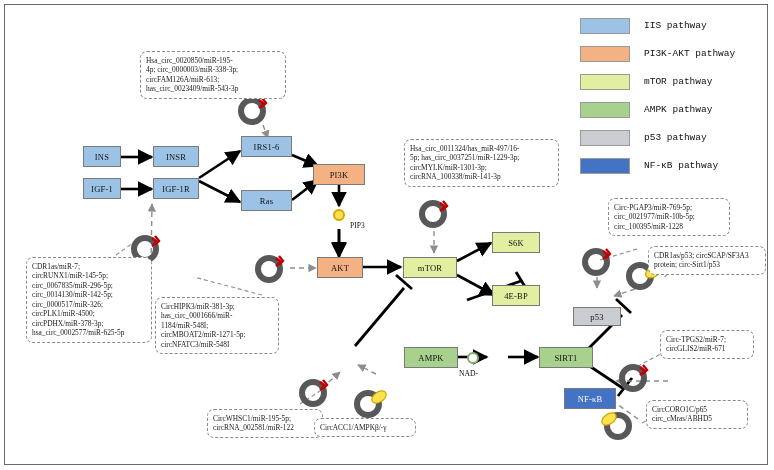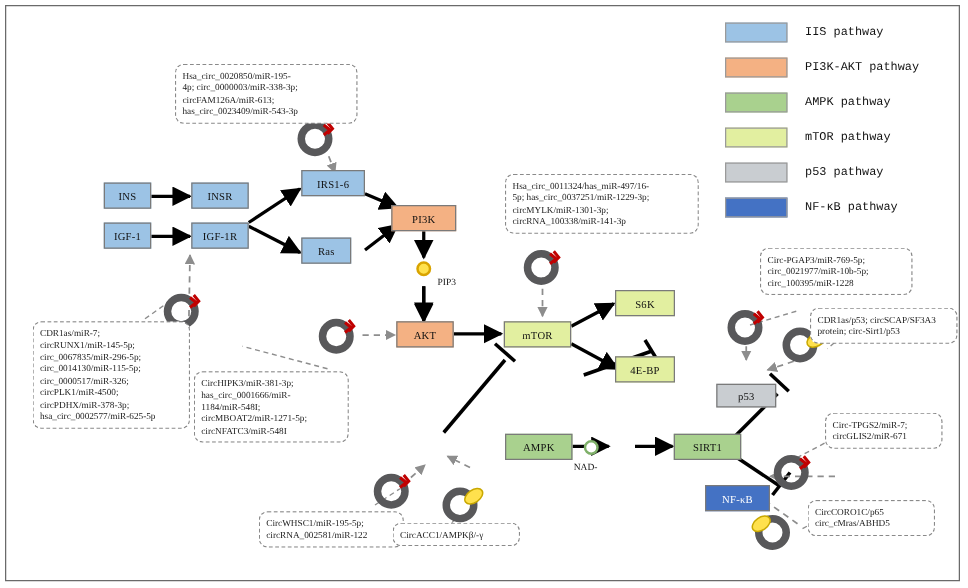--- a/index.html
+++ b/index.html
@@ -115,21 +115,21 @@
   </div>
   <div class="node n-iis" style="left:83px;top:178px;width:38px;height:21px;">
     <span>IGF-1</span>
   </div>
   <div class="node n-iis" style="left:153px;top:178px;width:46px;height:21px;">
     <span>IGF-1R</span>
   </div>
   <div class="node n-iis" style="left:241px;top:136px;width:51px;height:21px;">
     <span>IRS1-6</span>
   </div>
-  <div class="node n-iis" style="left:241px;top:190px;width:40px;height:21px;">
+  <div class="node n-iis" style="left:241px;top:190px;width:51px;height:21px;">
     <span>Ras</span>
   </div>
   <div class="node n-pi3k" style="left:313px;top:164px;width:52px;height:21px;">
     <span>PI3K</span>
   </div>
   <div class="node n-pi3k" style="left:317px;top:257px;width:46px;height:21px;">
     <span>AKT</span>
   </div>
   <div class="node n-mtor" style="left:403px;top:257px;width:54px;height:21px;">
     <span>mTOR</span>
@@ -231,21 +231,21 @@
     <span>Hsa_circ_0011324/has_miR-497/16-</span>
     <span>5p; has_circ_0037251/miR-1229-3p;</span>
     <span>circMYLK/miR-1301-3p;</span>
     <span>circRNA_100338/miR-141-3p</span>
   </div>
 
   <div class="tbox" style="left:26px;top:257px;width:126px;">
     <span>CDR1as/miR-7;</span>
     <span>circRUNX1/miR-145-5p;</span>
     <span>circ_0067835/miR-296-5p;</span>
-    <span>circ_0014130/miR-115-5p;</span>
+    <span>circ_0014130/miR-142-5p;</span>
     <span>circ_0000517/miR-326;</span>
     <span>circPLK1/miR-4500;</span>
     <span>circPDHX/miR-378-3p;</span>
     <span>hsa_circ_0002577/miR-625-5p</span>
   </div>
 
   <div class="tbox" style="left:155px;top:297px;width:124px;">
     <span>CircHIPK3/miR-381-3p;</span>
     <span>has_circ_0001666/miR-</span>
     <span>1184/miR-548I;</span>
@@ -286,28 +286,28 @@
   <div class="legend">
     <div class="legend-row">
       <div class="sw" style="background:#9cc3e5;"></div>
       <div class="legend-label">IIS pathway</div>
     </div>
     <div class="legend-row">
       <div class="sw" style="background:#f4b183;"></div>
       <div class="legend-label">PI3K-AKT pathway</div>
     </div>
     <div class="legend-row">
+      <div class="sw" style="background:#e2efa0;"></div>
+      <div class="legend-label">mTOR pathway</div>
+    </div>
+    <div class="legend-row">
       <div class="sw" style="background:#a9d18e;"></div>
       <div class="legend-label">AMPK pathway</div>
     </div>
     <div class="legend-row">
-      <div class="sw" style="background:#e2efa0;"></div>
-      <div class="legend-label">mTOR pathway</div>
-    </div>
-    <div class="legend-row">
       <div class="sw" style="background:#c9cdd1;"></div>
       <div class="legend-label">p53 pathway</div>
     </div>
     <div class="legend-row">
       <div class="sw" style="background:#4472c4;"></div>
       <div class="legend-label">NF-κB pathway</div>
     </div>
   </div>
 </div>
 

